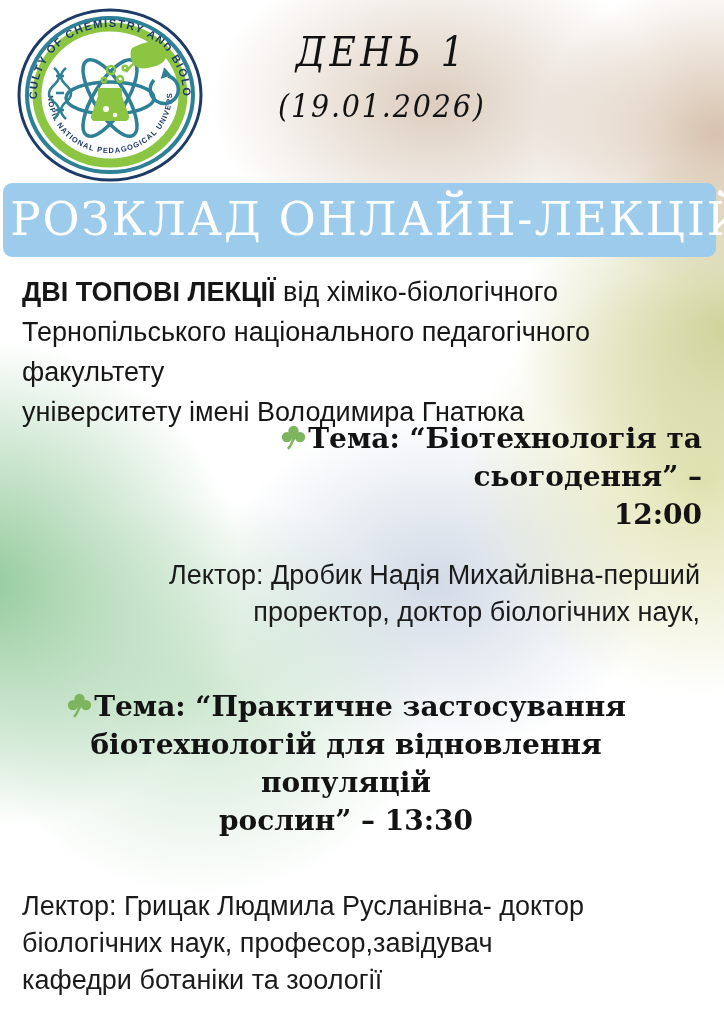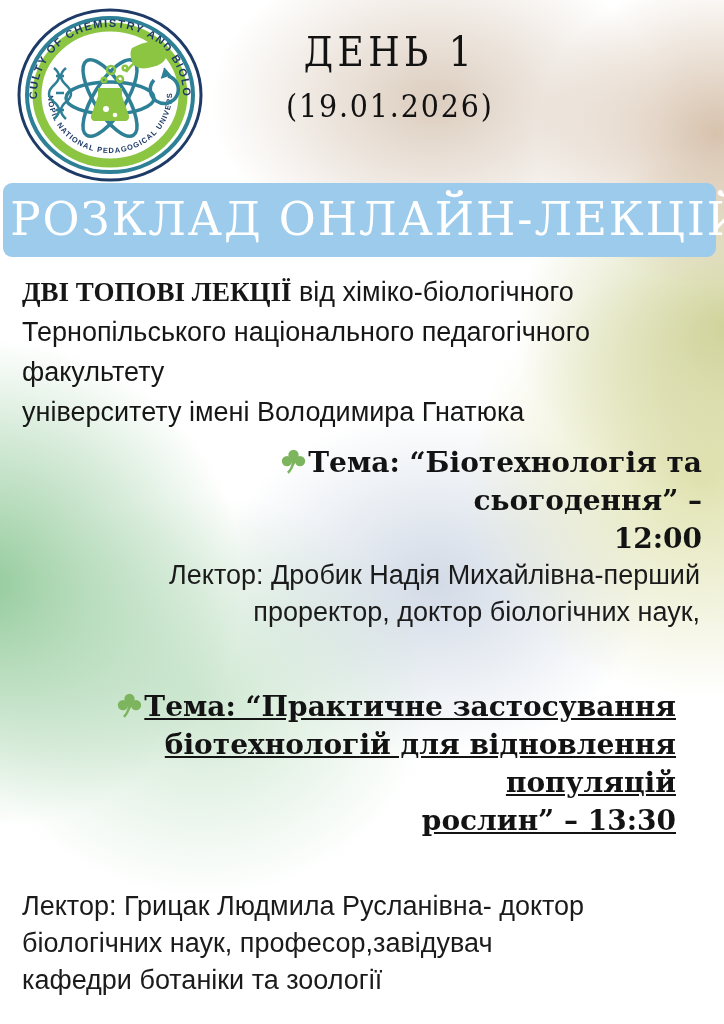--- a/index.html
+++ b/index.html
@@ -14,37 +14,37 @@
       radial-gradient(ellipse 260px 220px at 99% 13%, rgba(198,168,138,.70), transparent 70%),
       radial-gradient(ellipse 300px 240px at 101% 32%, rgba(200,204,138,.85), transparent 72%),
       radial-gradient(ellipse 330px 300px at 97% 47%, rgba(217,220,158,.80), transparent 72%),
       radial-gradient(ellipse 360px 340px at -2% 57%, rgba(142,200,150,.95), transparent 72%),
       radial-gradient(ellipse 320px 280px at 28% 68%, rgba(158,208,164,.50), transparent 72%),
       radial-gradient(ellipse 300px 240px at 60% 57%, rgba(202,212,226,.85), transparent 72%),
       radial-gradient(ellipse 420px 200px at 35% 101%, rgba(255,255,255,1), transparent 80%),
       #ffffff;
   }
   .logo{position:absolute;left:14px;top:6px;width:192px;height:172px;}
-  .header{position:absolute;left:225px;top:28px;width:330px;text-align:center;
-    font-family:"DejaVu Serif",serif;color:#121212;}
+  .header{position:absolute;left:217px;top:28px;width:330px;text-align:center;
+    font-family:"DejaVu Serif",serif;color:#121212;font-style:italic;}
   .header .day{font-size:41px;letter-spacing:5px;display:inline-block;transform:scaleX(.88);}
   .header .date{font-size:31px;letter-spacing:2px;display:inline-block;transform:scaleX(.92);margin-top:12px;}
   .banner{position:absolute;left:3px;top:183px;width:713px;height:74px;
     background:#9ccbec;border-radius:9px;}
   .banner .banner-title{
     width:100%;height:74px;line-height:72px;text-align:center;white-space:nowrap;
     font-family:"DejaVu Serif",serif;font-weight:400;color:#ffffff;
     font-size:46px;letter-spacing:2px;transform:scaleX(.98);}
   .intro{position:absolute;left:22px;top:272px;width:690px;
     font-size:27px;line-height:40px;color:#161616;}
-  .intro b{font-weight:bold;font-family:Liberation Serif, serif;}
+  .intro b{font-weight:bold;}
   .topic{font-family:"DejaVu Serif",serif;font-weight:bold;color:#131313;
     font-size:28px;line-height:38px;}
-  .topic-1{position:absolute;right:22px;top:444px;width:620px;text-align:right;}
-  .topic-2{position:absolute;left:16px;top:688px;width:660px;text-align:right;text-decoration:underline;}
+  .topic-1{position:absolute;right:22px;top:420px;width:620px;text-align:right;}
+  .topic-2{position:absolute;left:16px;top:688px;width:660px;text-align:center;}
   .lecturer{font-size:27px;line-height:37px;color:#1b1b1b;}
   .lecturer-1{position:absolute;right:24px;top:557px;width:620px;text-align:right;}
   .lecturer-2{position:absolute;left:22px;top:844px;width:660px;text-align:left;margin-top:44px;}
   .clover{display:inline-block;width:27px;height:27px;vertical-align:-3px;margin-right:1px;}
 </style>
 </head>
 <body>
 
 <div class="poster">
 

